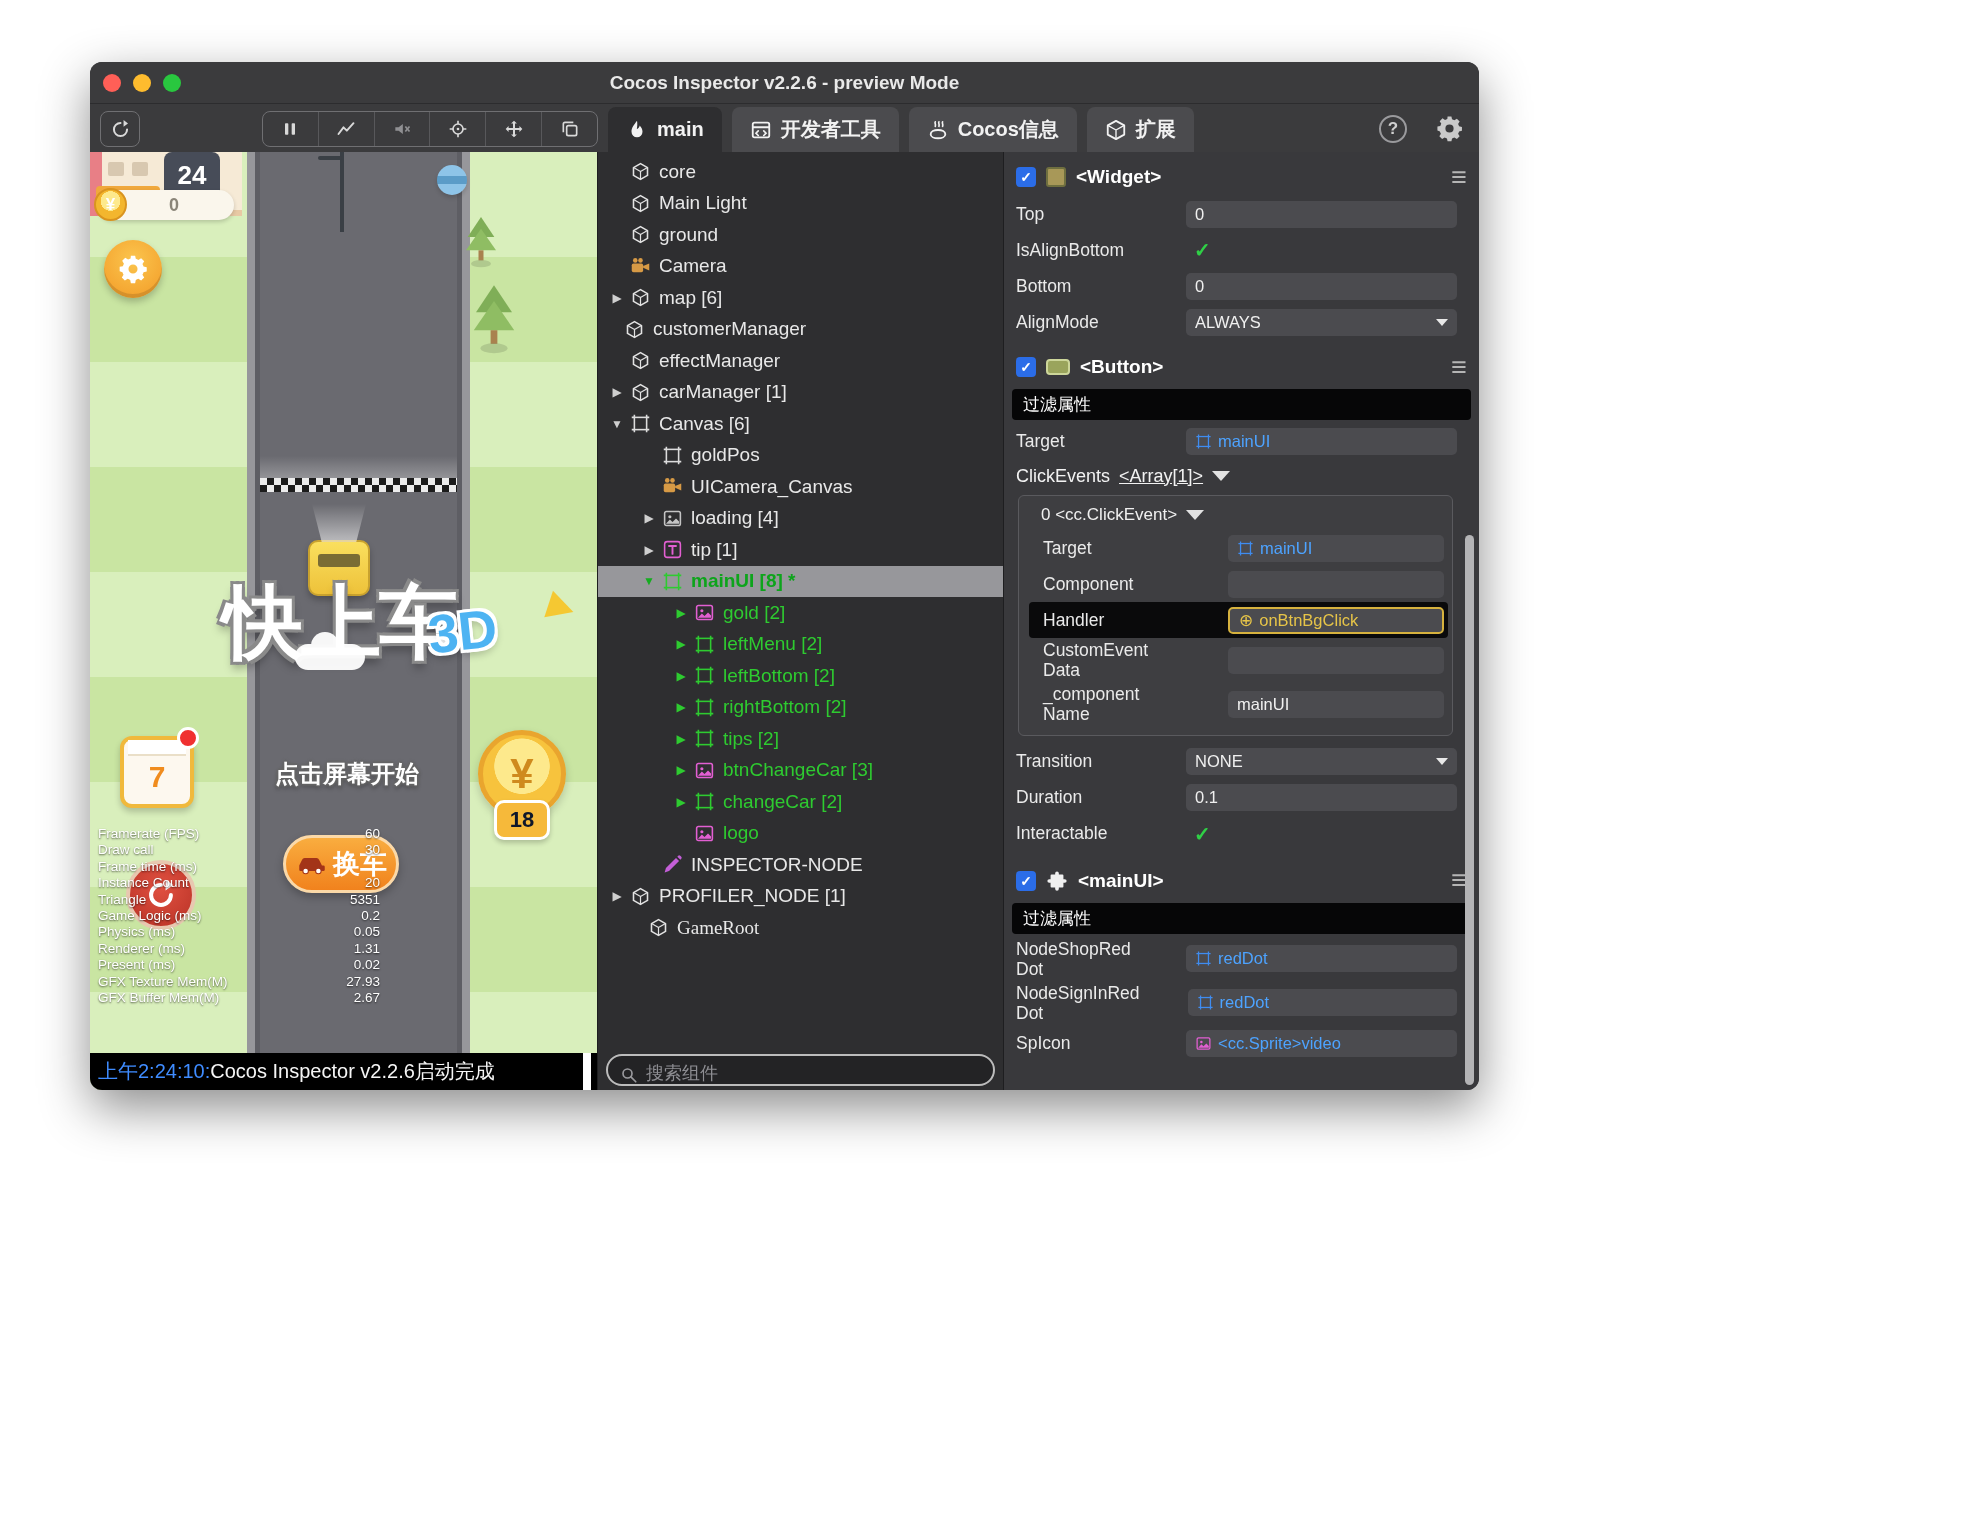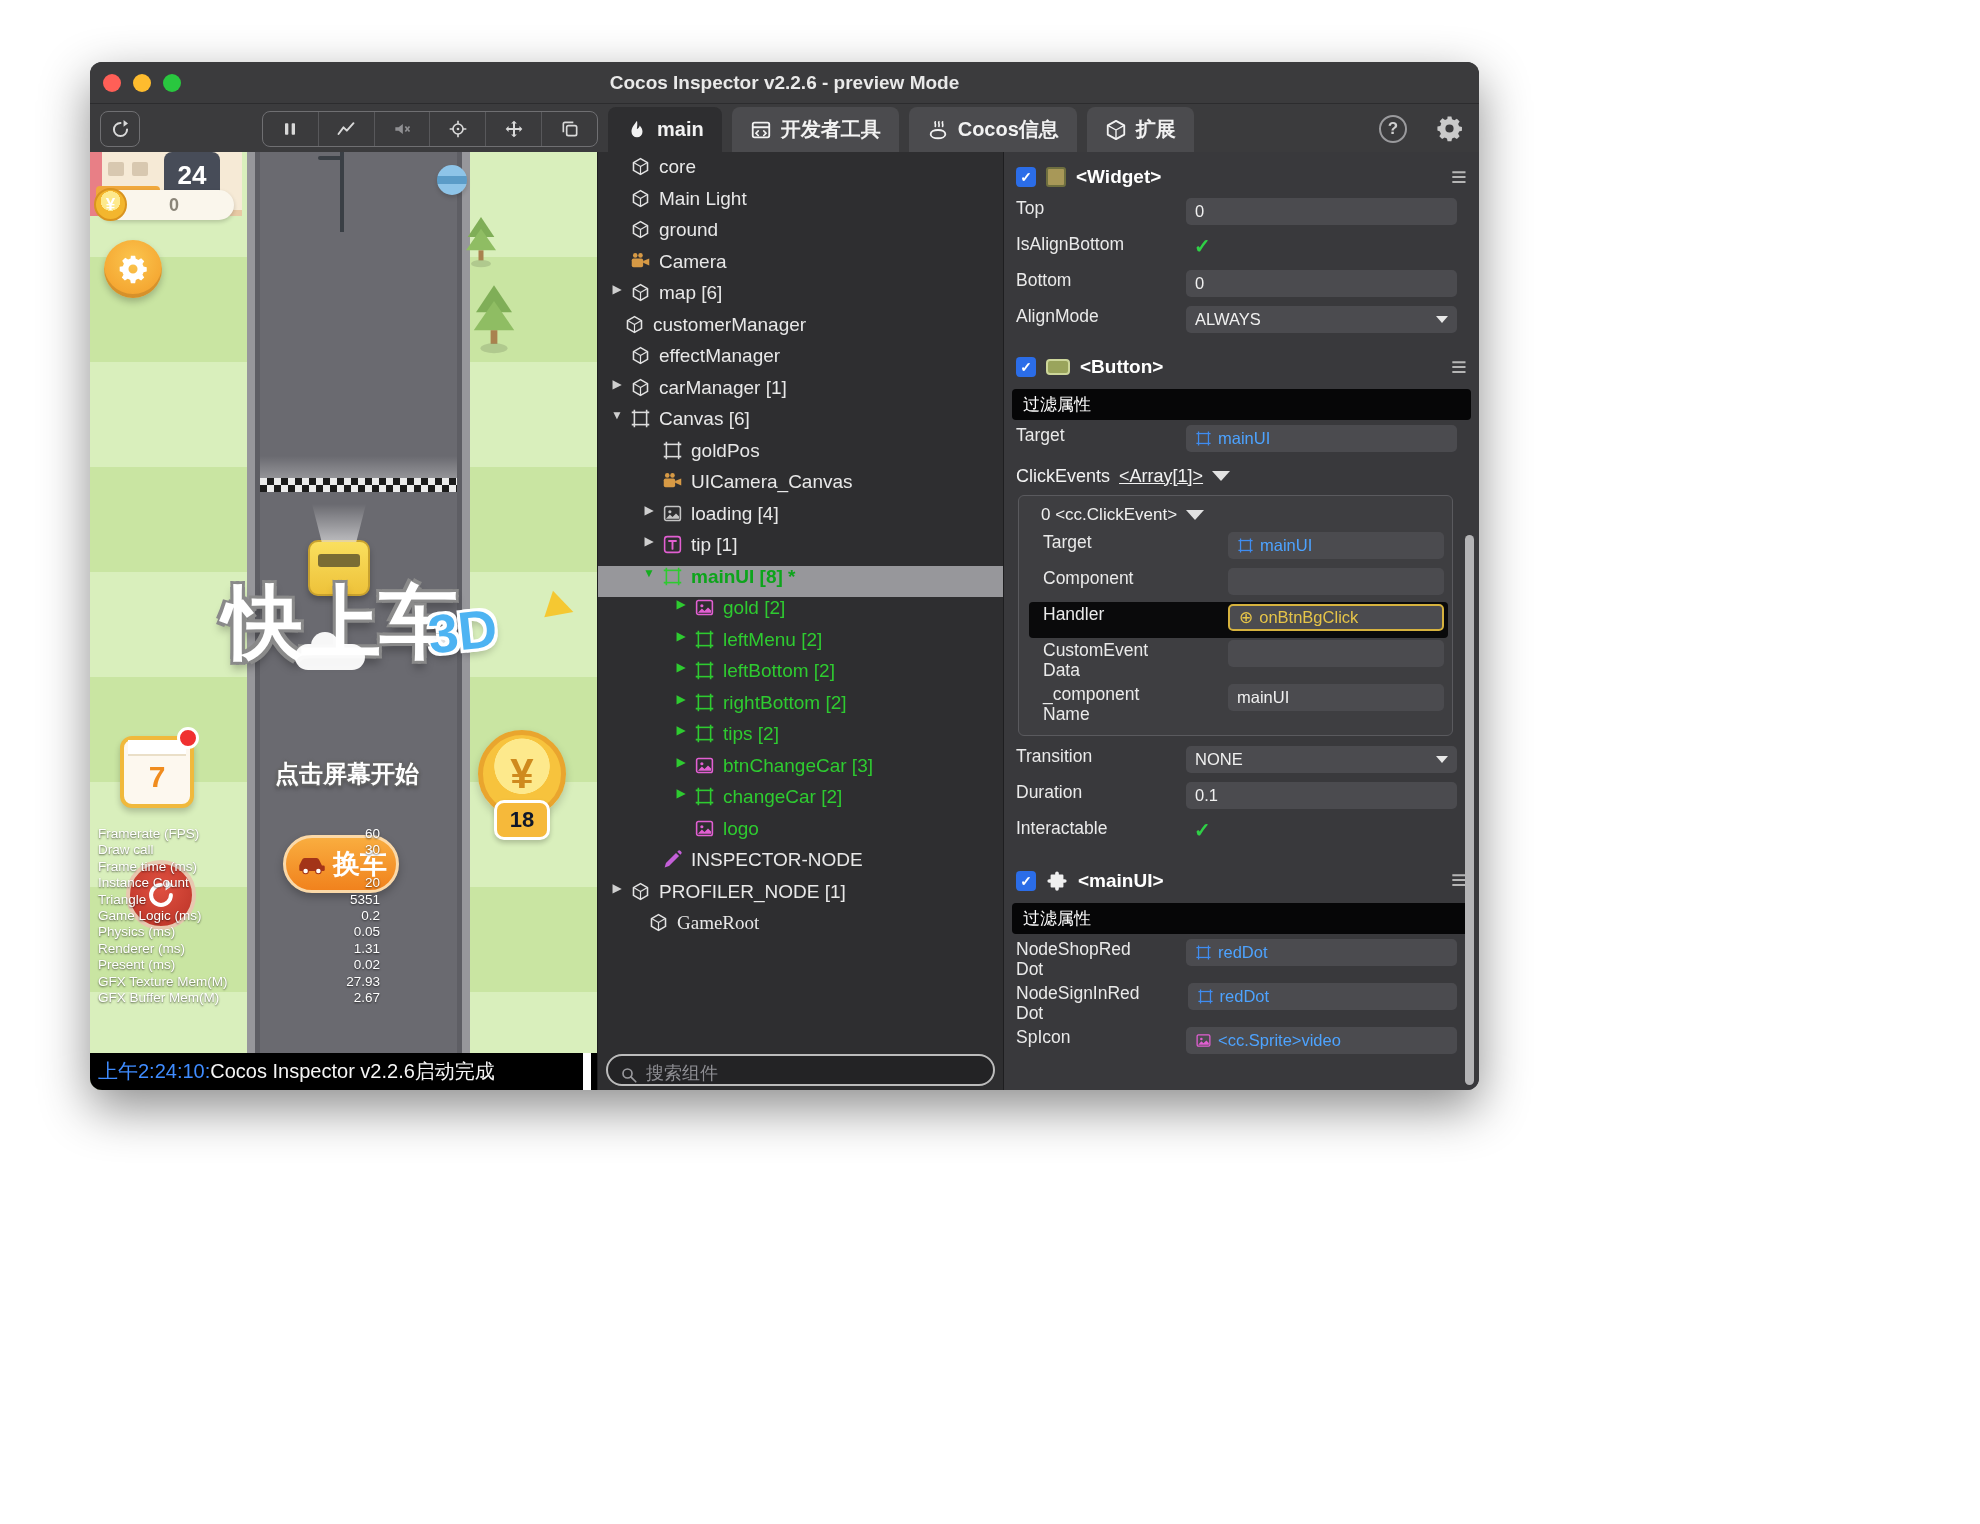--- a/index.html
+++ b/index.html
@@ -75,21 +75,21 @@
 .change-car-btn .ic{width:34px;height:34px;color:#a33418}
 .stats{position:absolute;left:8px;top:674px;width:282px;z-index:6}
 .stat-row{display:flex;justify-content:space-between;font-size:13.5px;line-height:16.4px;color:#fff;text-shadow:0 1px 2px rgba(0,0,0,.65)}
 .status-bar{position:absolute;left:0;right:0;bottom:0;height:37px;background:#000;display:flex;align-items:center;padding-left:8px;white-space:nowrap}
 .st-time{color:#3f8cff;font-size:20px}
 .st-msg{color:#f5f5f5;font-size:20px}
 .st-caret{position:absolute;right:6px;top:0;bottom:0;width:8px;background:#fff}
 
 .tree-panel{position:relative;width:406px;height:100%;background:#2e2e30;border-left:1px solid #1e1e20;overflow:hidden}
 .tree-list{position:absolute;top:4px;left:0;right:0}
-.tree-row{height:31.5px;display:flex;align-items:flex-start;font-size:19px;color:#e8e8e8;cursor:pointer;white-space:nowrap}
+.tree-row{height:31.5px;display:flex;align-items:center;font-size:19px;color:#e8e8e8;cursor:pointer;white-space:nowrap}
 .tree-arrow{flex:0 0 26px;text-align:center;font-size:12px;color:#cfcfcf}
 .tree-row .tic{width:21px;height:21px;flex:0 0 21px;margin-right:8px}
 .tree-row.green{color:#2ecb30}
 .tree-row.green .tree-arrow{color:#2ecb30}
 .tree-row.selected{background:#97979b;color:#0da41b;font-weight:700}
 .tree-row.selected .tree-arrow{color:#15ad20}
 .search-box{position:absolute;left:8px;right:8px;bottom:4px;height:32px;border:2px solid #bcbcbc;border-radius:16px;background:#232325;display:flex;align-items:flex-end;gap:8px;padding:0 12px}
 .search-box .ic{width:18px;height:18px;color:#9a9a9e;flex:0 0 18px}
 .search-box input{flex:1;background:transparent;border:none;outline:none;color:#ddd;font-size:18px;font-family:inherit}
 .search-box input::placeholder{color:#8e8e93}
@@ -97,21 +97,21 @@
 .insp-panel{position:relative;flex:1;height:100%;background:#39393c;border-left:1px solid #1e1e20;overflow:hidden}
 .insp{position:absolute;left:0;top:0;right:0;bottom:0;padding-top:6px;color:#e6e6e6}
 .sec-head{height:38px;display:flex;align-items:center;gap:10px;padding:0 12px}
 .checkbox{width:20px;height:20px;border-radius:4px;background:#2b6de8;color:#fff;font-size:14px;font-weight:700;display:flex;align-items:center;justify-content:center;cursor:pointer;flex:0 0 20px}
 .sec-title{font-size:19px;font-weight:700;color:#fff}
 .burger{margin-left:auto;color:#b5b5b5;font-size:27px;line-height:1;cursor:pointer}
 .comp-ic-widget{width:20px;height:20px;background:#a89858;border:2px solid #6f6f3f;border-radius:3px}
 .comp-ic-button{width:24px;height:16px;background:#9aa45c;border:2px solid #cdd69a;border-radius:4px}
 .comp-ic-mainui{width:22px;height:22px;color:#f0f0f0}
 .filter-bar{margin:3px 8px;height:31px;background:#060607;border-radius:4px;display:flex;align-items:center;padding:0 11px;color:#fff;font-size:17px}
-.prop-row{min-height:36px;display:flex;align-items:flex-start;padding:2px 22px 2px 12px}
+.prop-row{min-height:36px;display:flex;align-items:center;padding:2px 22px 2px 12px}
 .prop-label{flex:0 0 170px;padding-right:48px;font-size:17.5px;color:#eaeaea;line-height:1.15;overflow-wrap:break-word}
 .field{flex:1;min-height:27px;background:#4b4b4f;border-radius:5px;display:flex;align-items:center;padding:0 9px;font-size:16.5px;color:#f0f0f0;gap:6px;cursor:pointer}
 .field.ref{color:#4da3ff}
 .fic{width:17px;height:17px;color:#3f8cf0;flex:0 0 17px}
 .fic.pink{color:#e25fd2}
 .field.handler{border:2px solid #d6b23e;color:#e6c448}
 .field .plus{font-size:17px}
 .field .caret{margin-left:auto;width:0;height:0;border-left:6px solid transparent;border-right:6px solid transparent;border-top:7px solid #e8e8e8}
 .green-check{color:#2fd046;font-size:20px;font-weight:700;padding-left:8px}
 .clickevents-row{height:34px;display:flex;align-items:center;gap:9px;padding:0 12px;font-size:18px;color:#f2f2f2}

